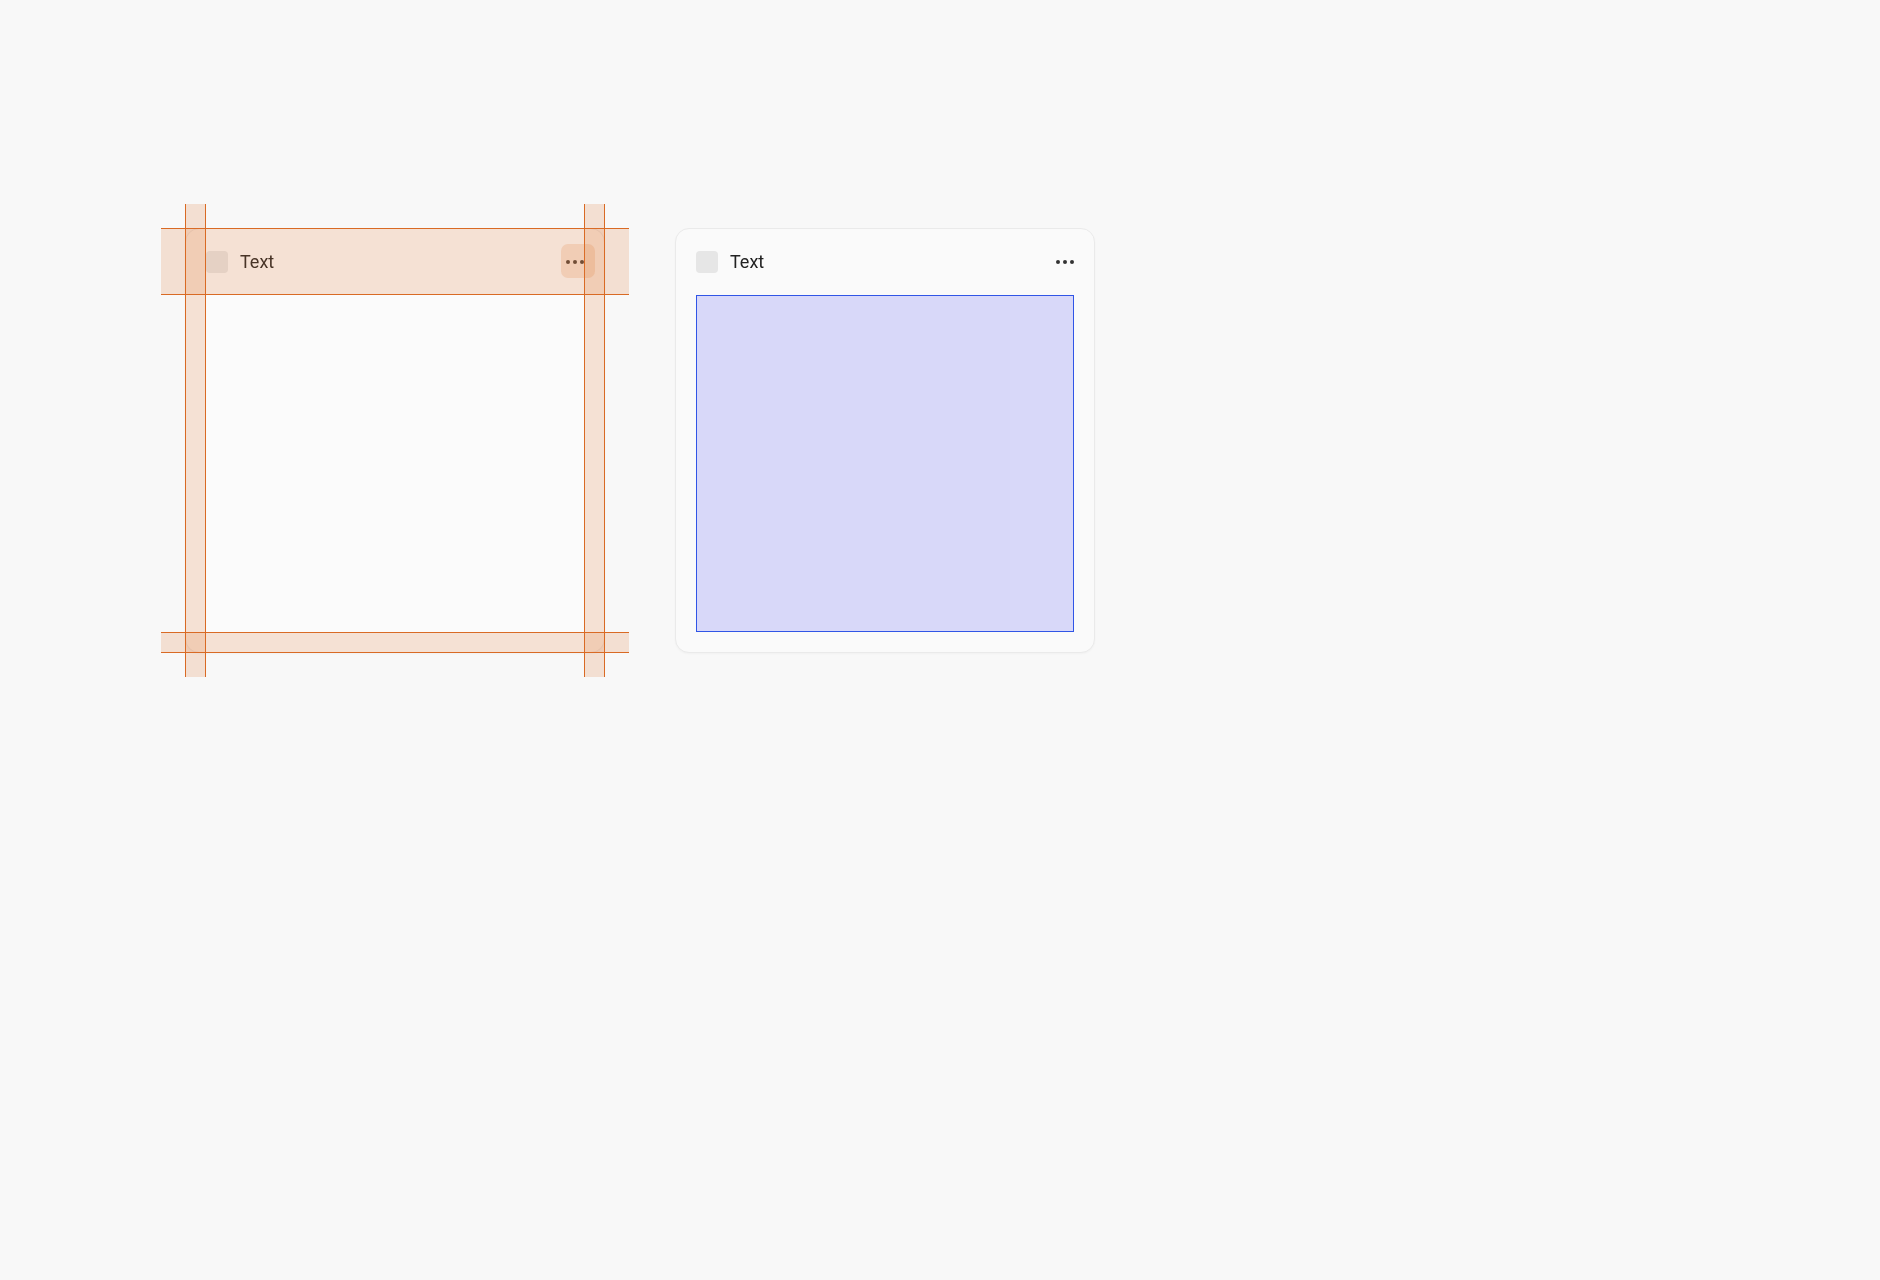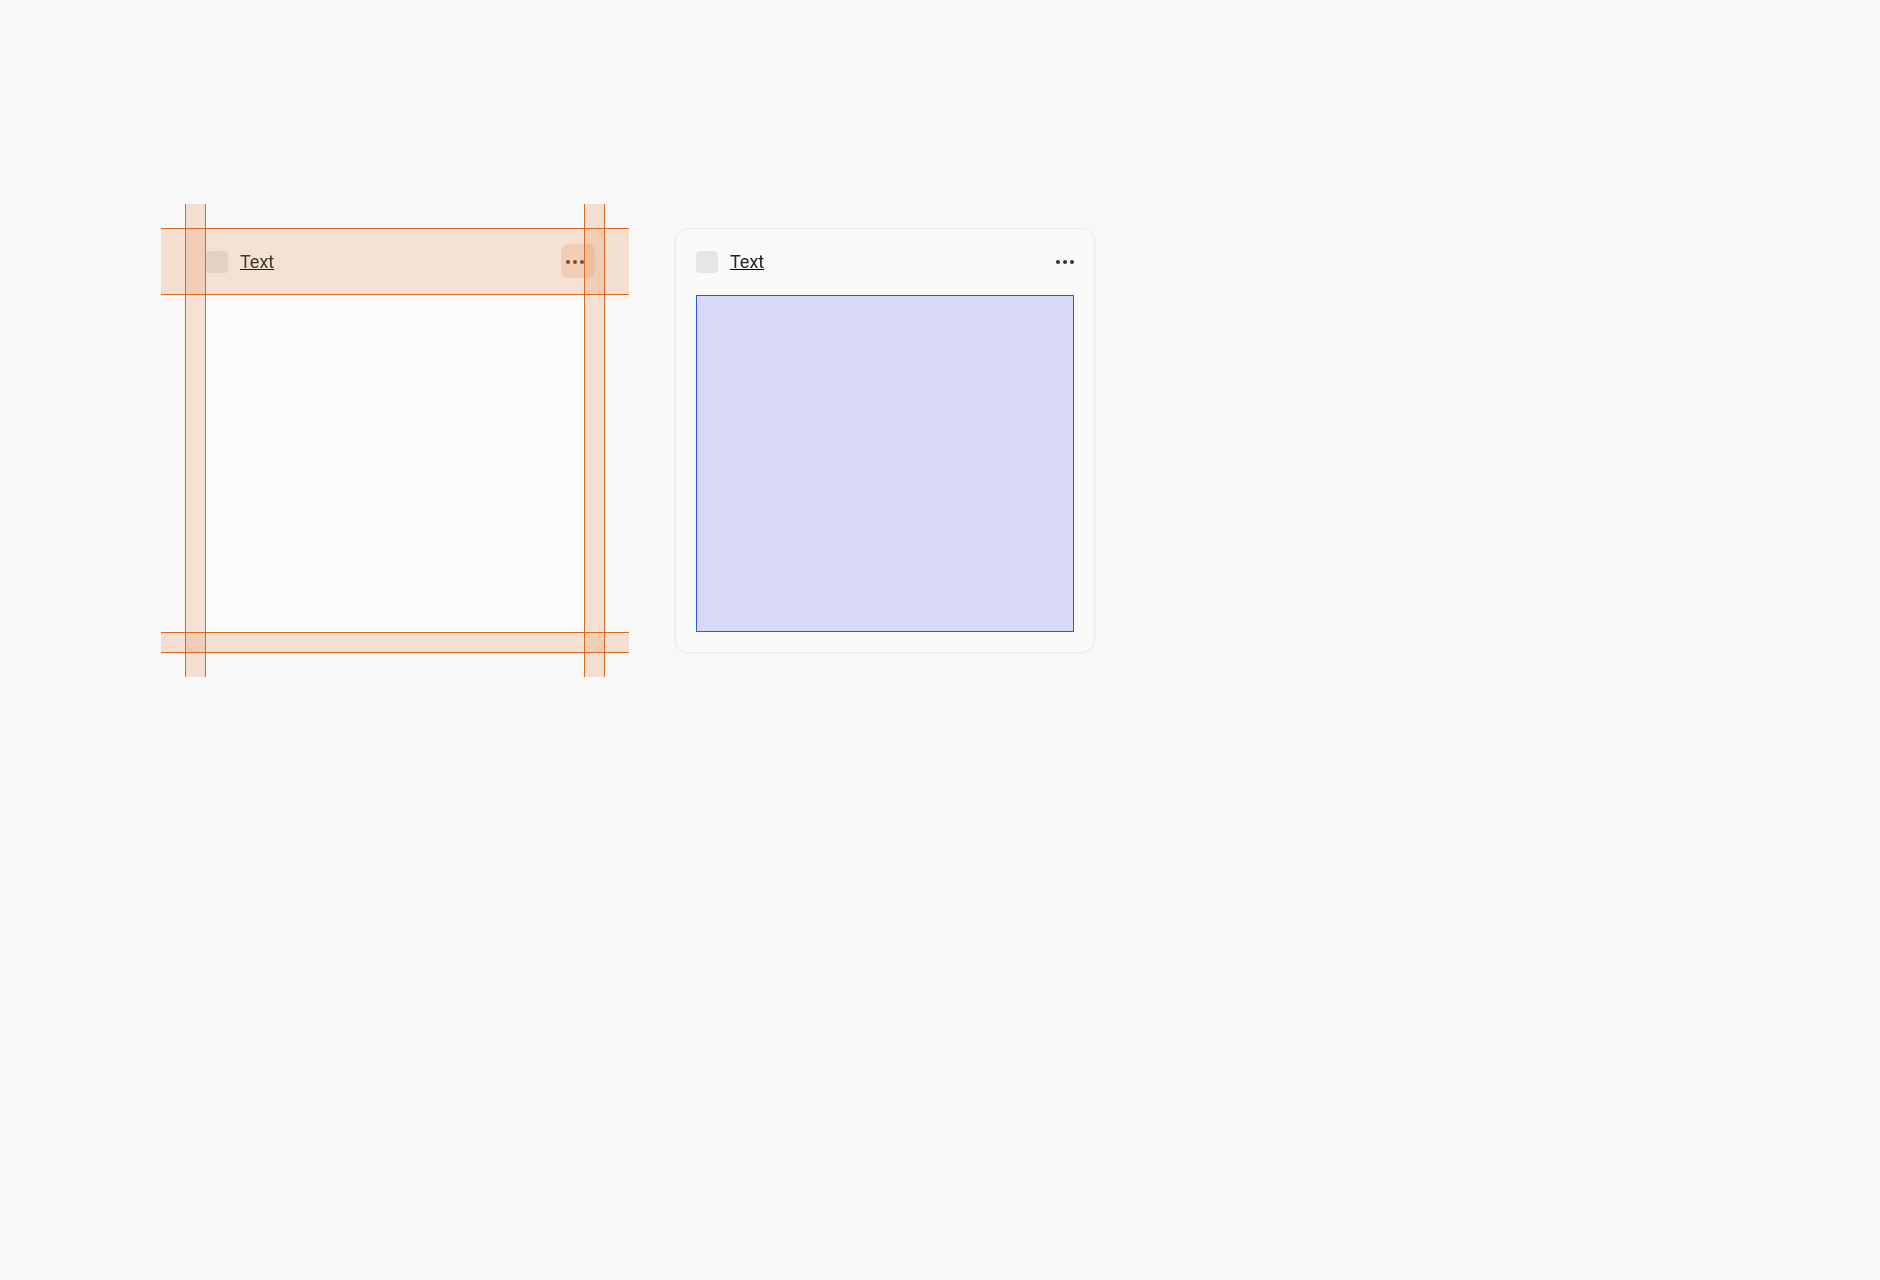--- a/index.html
+++ b/index.html
@@ -33,21 +33,20 @@
       display: flex;
       flex-direction: column;
     }
 
     .card-head {
       height: 66px;
       display: flex;
       align-items: center;
       padding: 0 20px;
       gap: 12px;
-      text-decoration: underline;
     }
 
     .card-head-swatch {
       width: 22px;
       height: 22px;
       background: #e6e6e6;
       border-radius: 4px;
     }
 
     .card-head-title {

